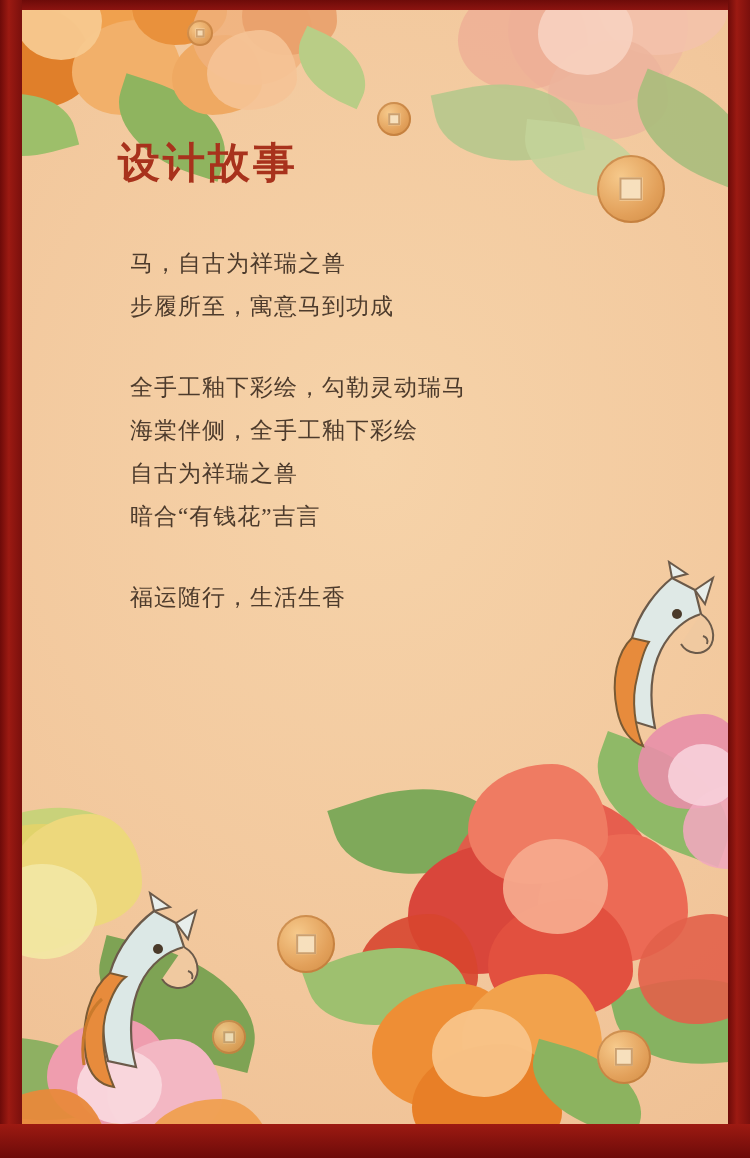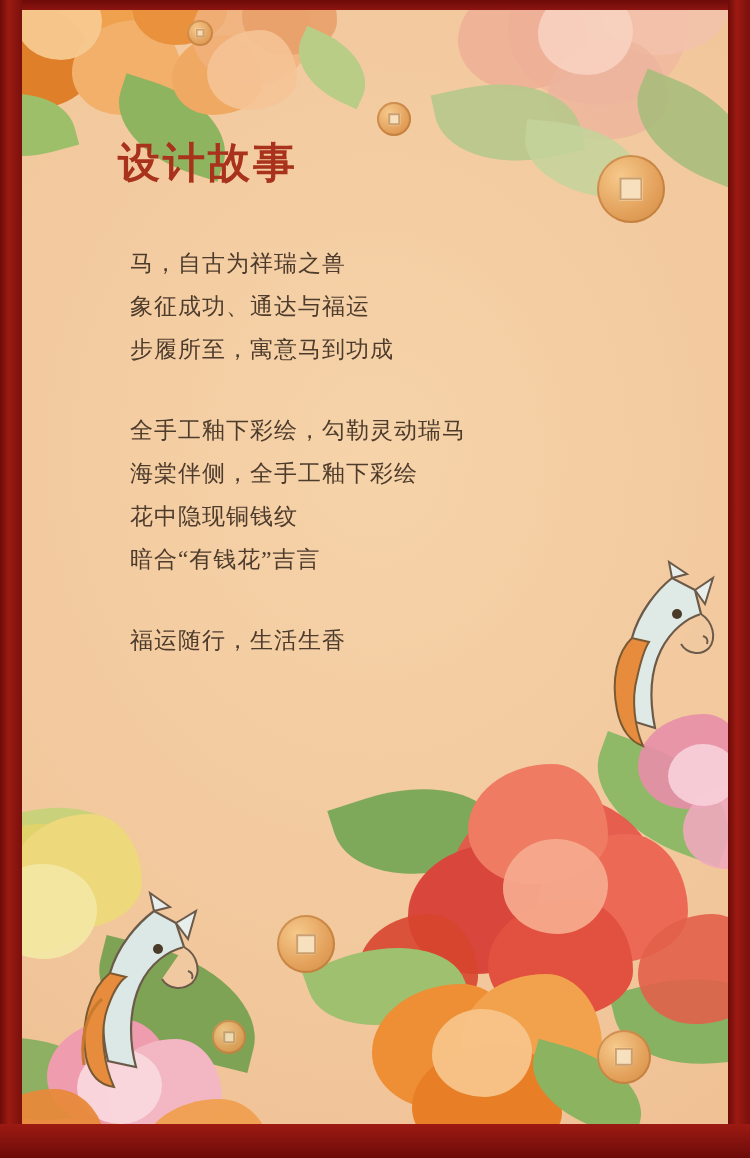--- a/index.html
+++ b/index.html
@@ -153,28 +153,27 @@
 
     <div class="coin" style="left:165px; top:10px;  width:26px; height:26px; opacity:.9;"></div>
     <div class="coin" style="left:355px; top:92px;  width:34px; height:34px;"></div>
     <div class="coin" style="left:575px; top:145px; width:68px; height:68px;"></div>
 
     <div class="content">
       <h1 class="title">设计故事</h1>
 
       <div class="para">
         <div class="line">马，自古为祥瑞之兽</div>
-        <div class="line">象征成功、通达与福运</div>
         <div class="line">步履所至，寓意马到功成</div>
       </div>
 
       <div class="para">
         <div class="line">全手工釉下彩绘，勾勒灵动瑞马</div>
         <div class="line">海棠伴侧，全手工釉下彩绘</div>
-        <div class="line">花中隐现铜钱纹</div>
+        <div class="line">自古为祥瑞之兽</div>
         <div class="line">暗合“有钱花”吉言</div>
       </div>
 
       <div class="para">
         <div class="line">福运随行，生活生香</div>
       </div>
     </div>
 
     <div class="art" style="left:555px; top:550px; width:150px; height:190px; z-index:20;">
       <svg width="150" height="190" viewBox="0 0 150 190">

